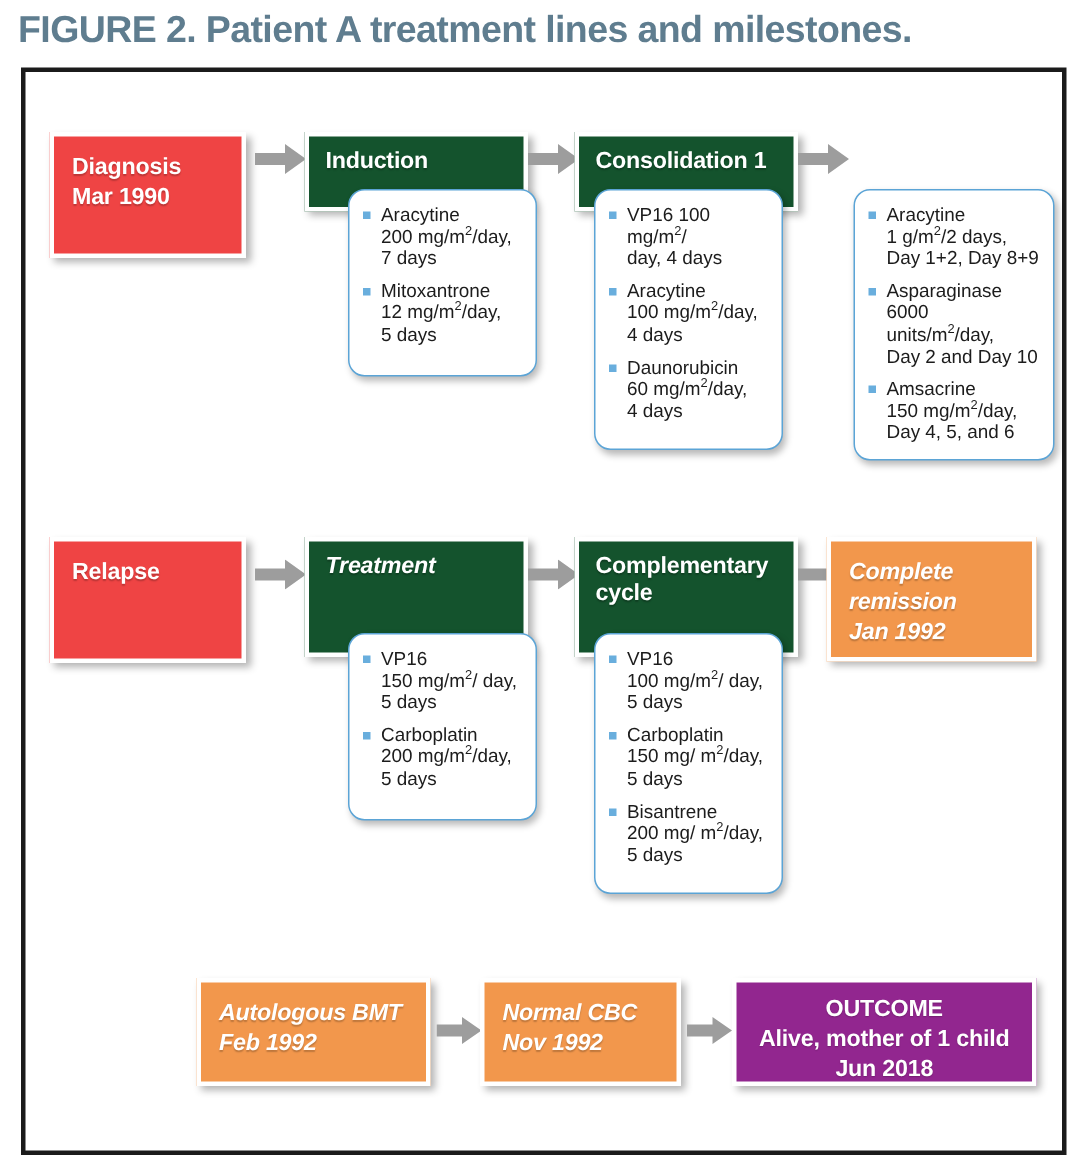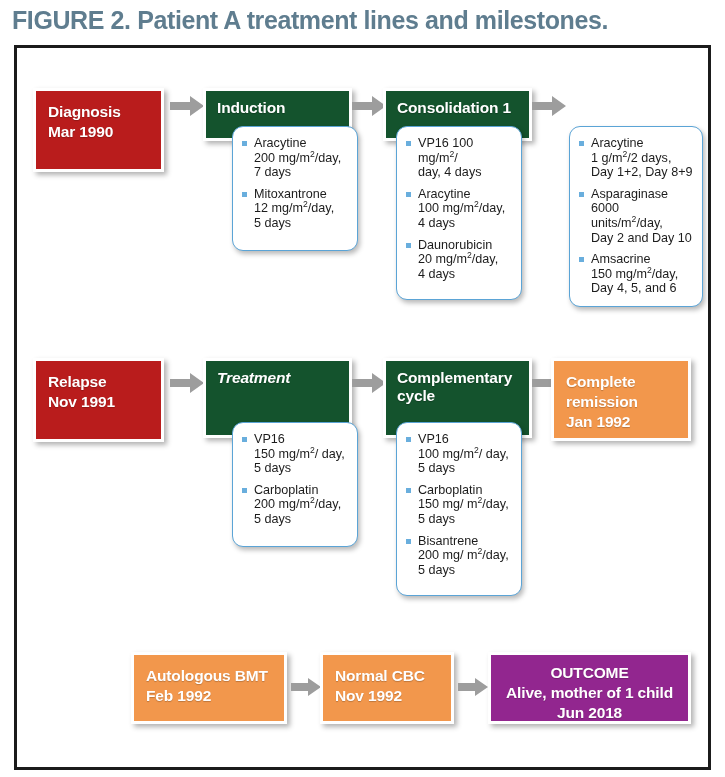--- a/index.html
+++ b/index.html
@@ -29,22 +29,22 @@
     position:absolute;box-sizing:border-box;
     border:3px solid #ffffff;
     box-shadow:3px 3px 5px rgba(0,0,0,0.30);
     color:#ffffff;font-weight:bold;
   }
   .node .label{
     display:block;padding:11px 12px 0 12px;
     font-size:15.5px;line-height:19px;letter-spacing:-0.15px;
     text-shadow:0 1px 1px rgba(0,0,0,0.22);
   }
-  .node.green{background:#b91c1c;}
-  .node.orange{background:#f2974c;}
+  .node.green{background:#ef4444;}
+  .node.orange{background:#f2974c;font-style:italic;}
   .node.purple{background:#92268f;text-align:center;}
 
   
   .stage-head{
     position:absolute;box-sizing:border-box;background:#14532d;
     border:3px solid #ffffff;box-shadow:3px 3px 5px rgba(0,0,0,0.30);
   }
   .stage-head .label{
     display:block;padding:8px 11px 0 11px;color:#ffffff;font-weight:bold;
     font-size:15.5px;line-height:18px;letter-spacing:-0.15px;
@@ -127,21 +127,21 @@
         <span>VP16 100 mg/m</span><sup>2</sup><span>/</span><br>
         <span>day, 4 days</span>
       </li>
       <li>
         <span>Aracytine</span><br>
         <span>100 mg/m</span><sup>2</sup><span>/day,</span><br>
         <span>4 days</span>
       </li>
       <li>
         <span>Daunorubicin</span><br>
-        <span>20 mg/m</span><sup>2</sup><span>/day,</span><br>
+        <span>60 mg/m</span><sup>2</sup><span>/day,</span><br>
         <span>4 days</span>
       </li>
     </ul>
   </div>
 
   <div class="arrow" style="left:532px;top:96px;">
     <svg width="34" height="20" viewBox="0 0 34 20">
         <path d="M0 6 L20 6 L20 0 L34 10 L20 20 L20 14 L0 14 Z" fill="#9d9d9d"></path>
       </svg>
   </div>
@@ -161,21 +161,20 @@
       <li>
         <span>Amsacrine</span><br>
         <span>150 mg/m</span><sup>2</sup><span>/day,</span><br>
         <span>Day 4, 5, and 6</span>
       </li>
     </ul>
   </div>
 
   <div class="node green" style="left:33px;top:358px;width:131px;height:84px;">
     <span class="label">Relapse</span>
-    <span class="label" style="padding-top:1px;">Nov 1991</span>
   </div>
 
   <div class="arrow" style="left:170px;top:373px;">
     <svg width="34" height="20" viewBox="0 0 34 20">
         <path d="M0 6 L20 6 L20 0 L34 10 L20 20 L20 14 L0 14 Z" fill="#9d9d9d"></path>
       </svg>
   </div>
 
   <div class="stage-head" style="left:203px;top:358px;width:149px;height:80px;font-style:italic;">
     <span class="label">Treatment</span>

